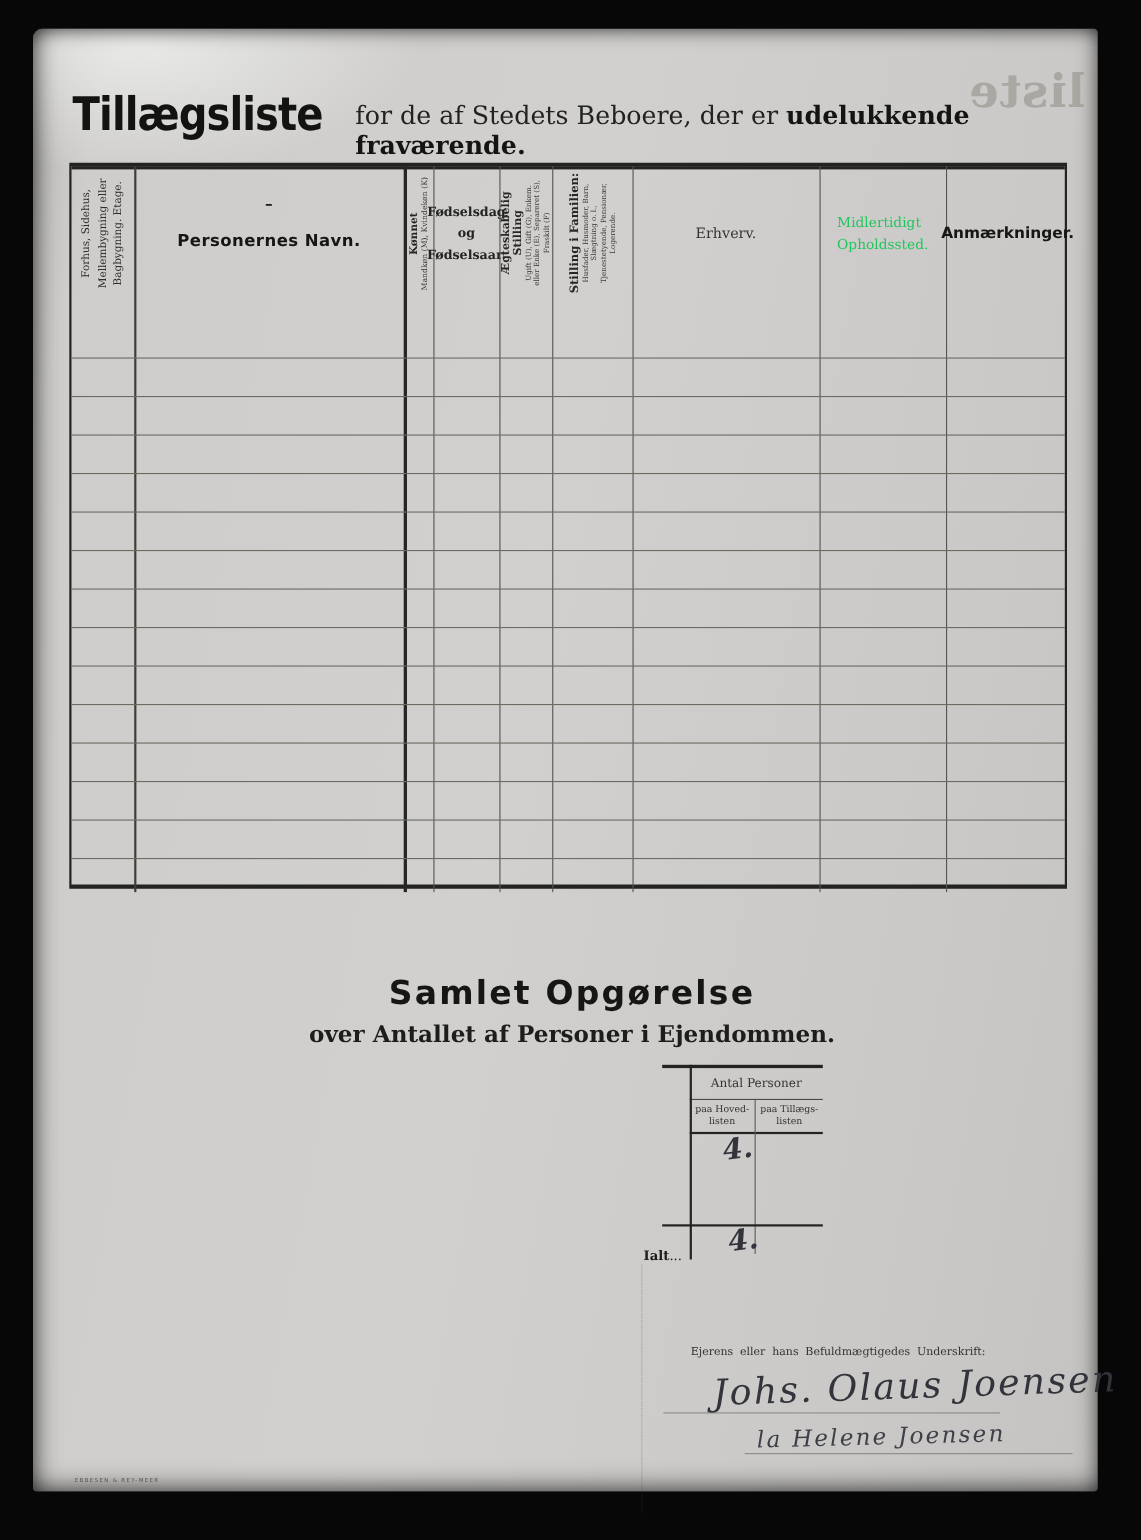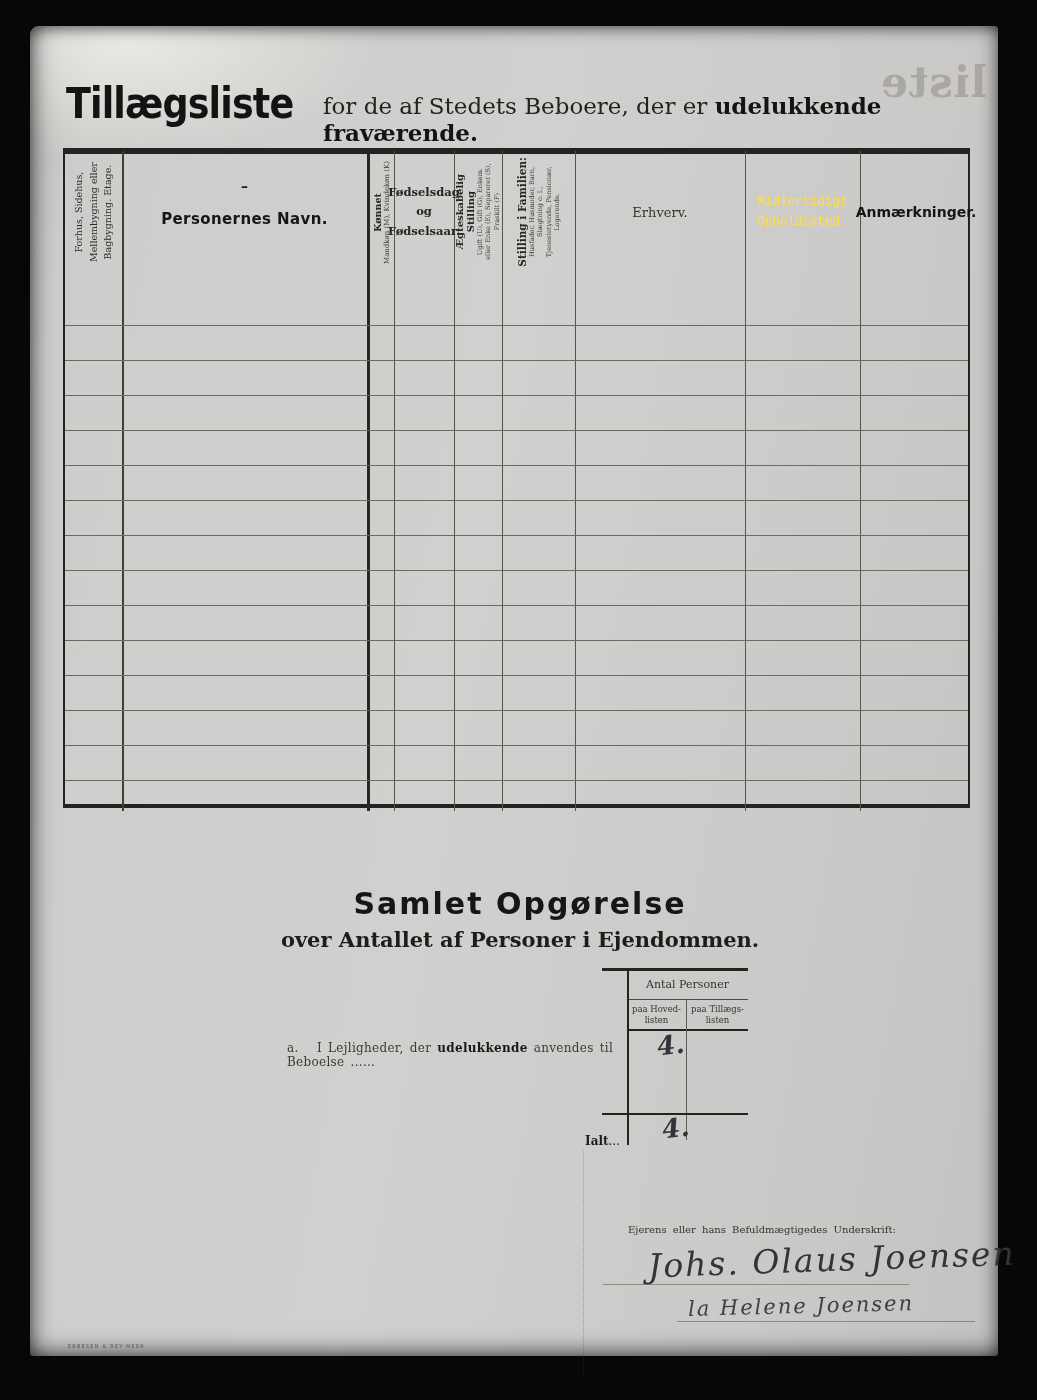--- a/index.html
+++ b/index.html
@@ -138,21 +138,21 @@
           <div>Logerende.</div>
         </div>
       </div>
     </div>
 
     <div class="hcell" style="left:510px;width:170px;">
       <div class="serif" style="font-size:13px;color:#33332f;">Erhverv.</div>
     </div>
 
     <div class="hcell" style="left:680px;width:115px;">
-      <div class="serif" style="font-size:12.5px;color:#fde047;text-align:center;line-height:1.6;font-family:Liberation Mono, monospace;">
+      <div class="serif" style="font-size:12.5px;color:#22c55e;text-align:left;line-height:1.6;">
         <div>Midlertidigt</div>
         <div>Opholdssted.</div>
       </div>
     </div>
 
     <div class="hcell" style="left:795px;width:112px;align-items:center;">
       <div class="sans" style="font-weight:bold;font-size:14px;color:#161614;">Anmærkninger.</div>
     </div>
   </div>
 
@@ -169,24 +169,20 @@
   <div class="sumtext serif" style="left:627px;top:978px;width:121px;text-align:center;font-weight:normal;font-size:11px;">Antal Personer</div>
   <div class="sumtext serif" style="left:627px;top:1004px;width:59px;text-align:center;font-size:8.5px;line-height:1.25;">
     <div>paa Hoved-</div>
     <div>listen</div>
   </div>
   <div class="sumtext serif" style="left:687px;top:1004px;width:61px;text-align:center;font-size:8.5px;line-height:1.25;">
     <div>paa Tillægs-</div>
     <div>listen</div>
   </div>
 
-  <div class="abs serif leaderrow" style="left:287px;top:1041px;width:330px;">
-    <span>a.</span>&nbsp;&nbsp;
-    <span>I Lejligheder, der </span><b>udelukkende</b><span> anvendes til Beboelse ......</span>
-  </div>
   <div class="abs hand handval" style="left:657px;top:1030px;">4.</div>
 
 
   <div class="abs serif" style="left:555px;top:1122px;width:65px;text-align:right;font-size:12px;color:#1c1c1a;margin-top:12px;">
     <b>Ialt</b><span>...</span>
   </div>
   <div class="abs hand handval" style="left:662px;top:1113px;">4.</div>
 
   <div id="crease" class="abs"></div>
 

